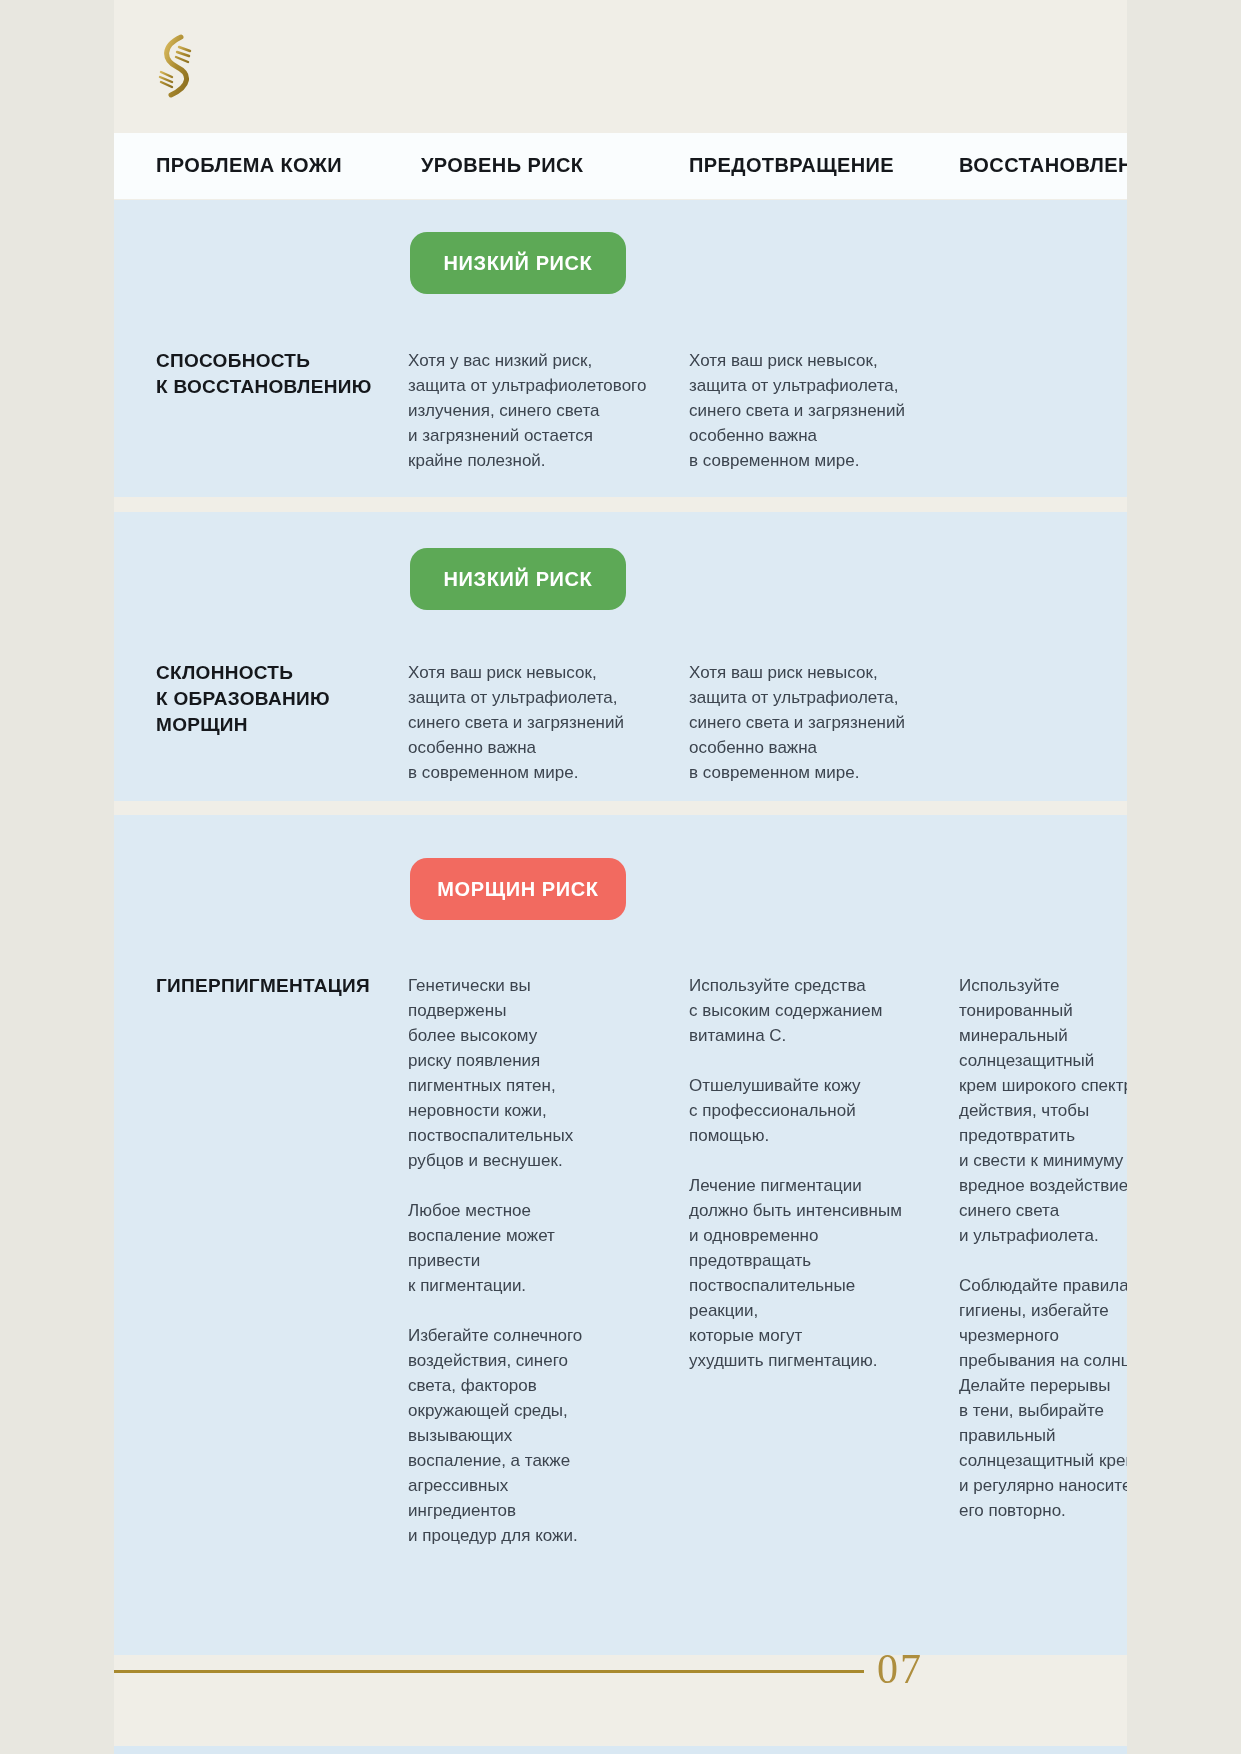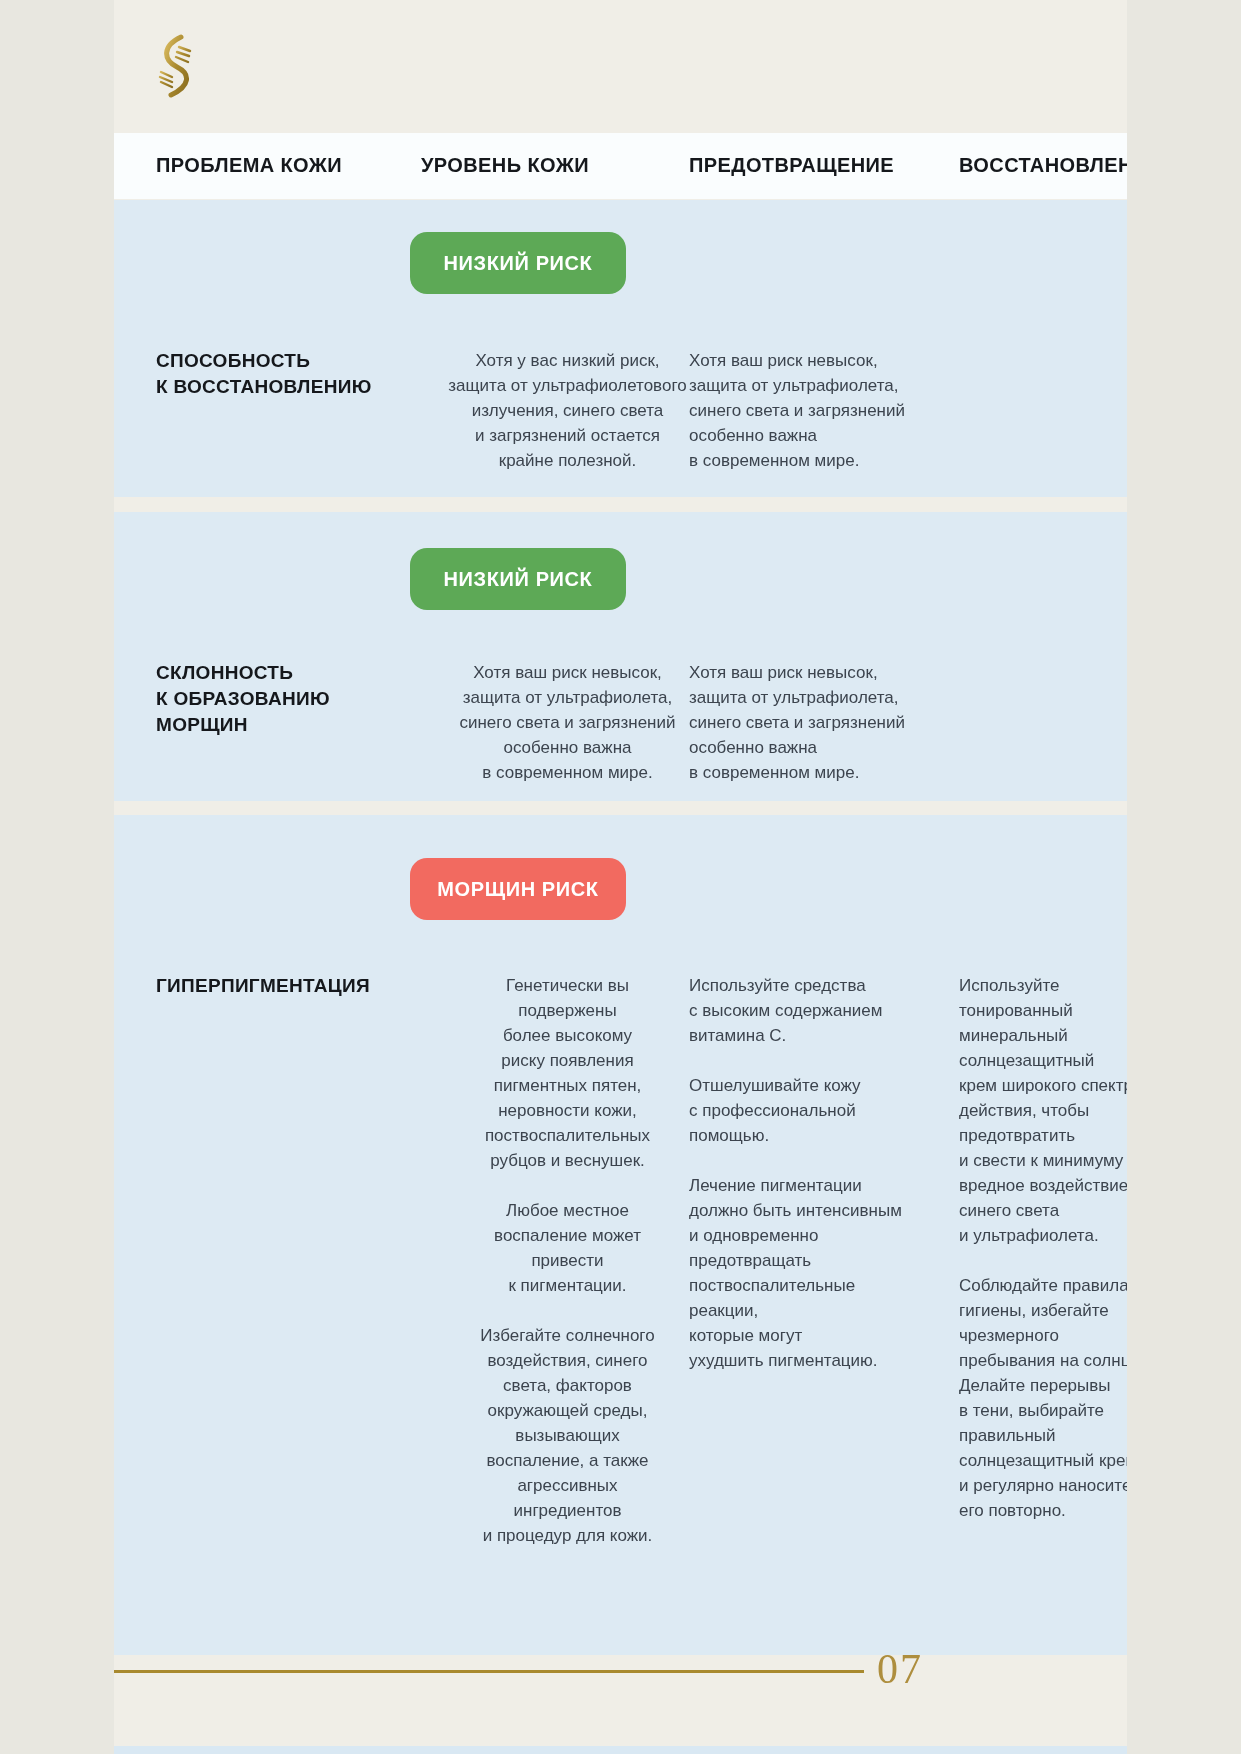--- a/index.html
+++ b/index.html
@@ -55,21 +55,21 @@
     font-size:19px; font-weight:800; line-height:26px;
     color:#15181c; letter-spacing:0.3px; white-space:pre-line;
   }
   .cell {
     position:absolute; width:285px;
     font-size:17px; line-height:25px; color:#3c444e; white-space:pre-line;
   }
   #sec1 .problem, #sec1 .cell { top:148px; }
   #sec2 .problem, #sec2 .cell { top:148px; }
   #sec3 .problem, #sec3 .cell { top:158px; }
-  .cell.c2 { left:311px;text-align:center; }
+  .cell.c2 { left:294px; }
   .cell.c3 { left:575px; }
   .cell.c4 { left:845px; }
 
   
   .gold-line {
     position:absolute; left:0; top:1670px; width:750px; height:3px;
     background:#a8892f;
   }
   .page-num {
     position:absolute; left:763px; top:1645px;
@@ -96,21 +96,21 @@
         </linearGradient>
       </defs>
       <path d="M27 3 C 8 12, 9 26, 23 33 C 37 40, 36 52, 17 61" fill="none" stroke="url(#gold)" stroke-width="5" stroke-linecap="round"></path>
       <path d="M25 13 l11 4 M23 18 l12 4 M22 23 l12 5" fill="none" stroke="url(#gold)" stroke-width="2.4" stroke-linecap="round"></path>
       <path d="M7 38 l11 5 M6 43 l12 5 M7 48 l11 5" fill="none" stroke="url(#gold)" stroke-width="2.4" stroke-linecap="round"></path>
     </svg>
   </div>
 
   <div class="header-band">
     <span class="col-h h1">ПРОБЛЕМА КОЖИ</span>
-    <span class="col-h h2">УРОВЕНЬ КОЖИ</span>
+    <span class="col-h h2">УРОВЕНЬ РИСК</span>
     <span class="col-h h3">ПРЕДОТВРАЩЕНИЕ</span>
     <span class="col-h h4">ВОССТАНОВЛЕНИЕ</span>
   </div>
 
   <section class="risk-section" id="sec1">
     <div class="badge" data-level="low">
       <span>НИЗКИЙ РИСК</span>
     </div>
     <h2 class="problem">СПОСОБНОСТЬ
 К ВОССТАНОВЛЕНИЮ</h2>

